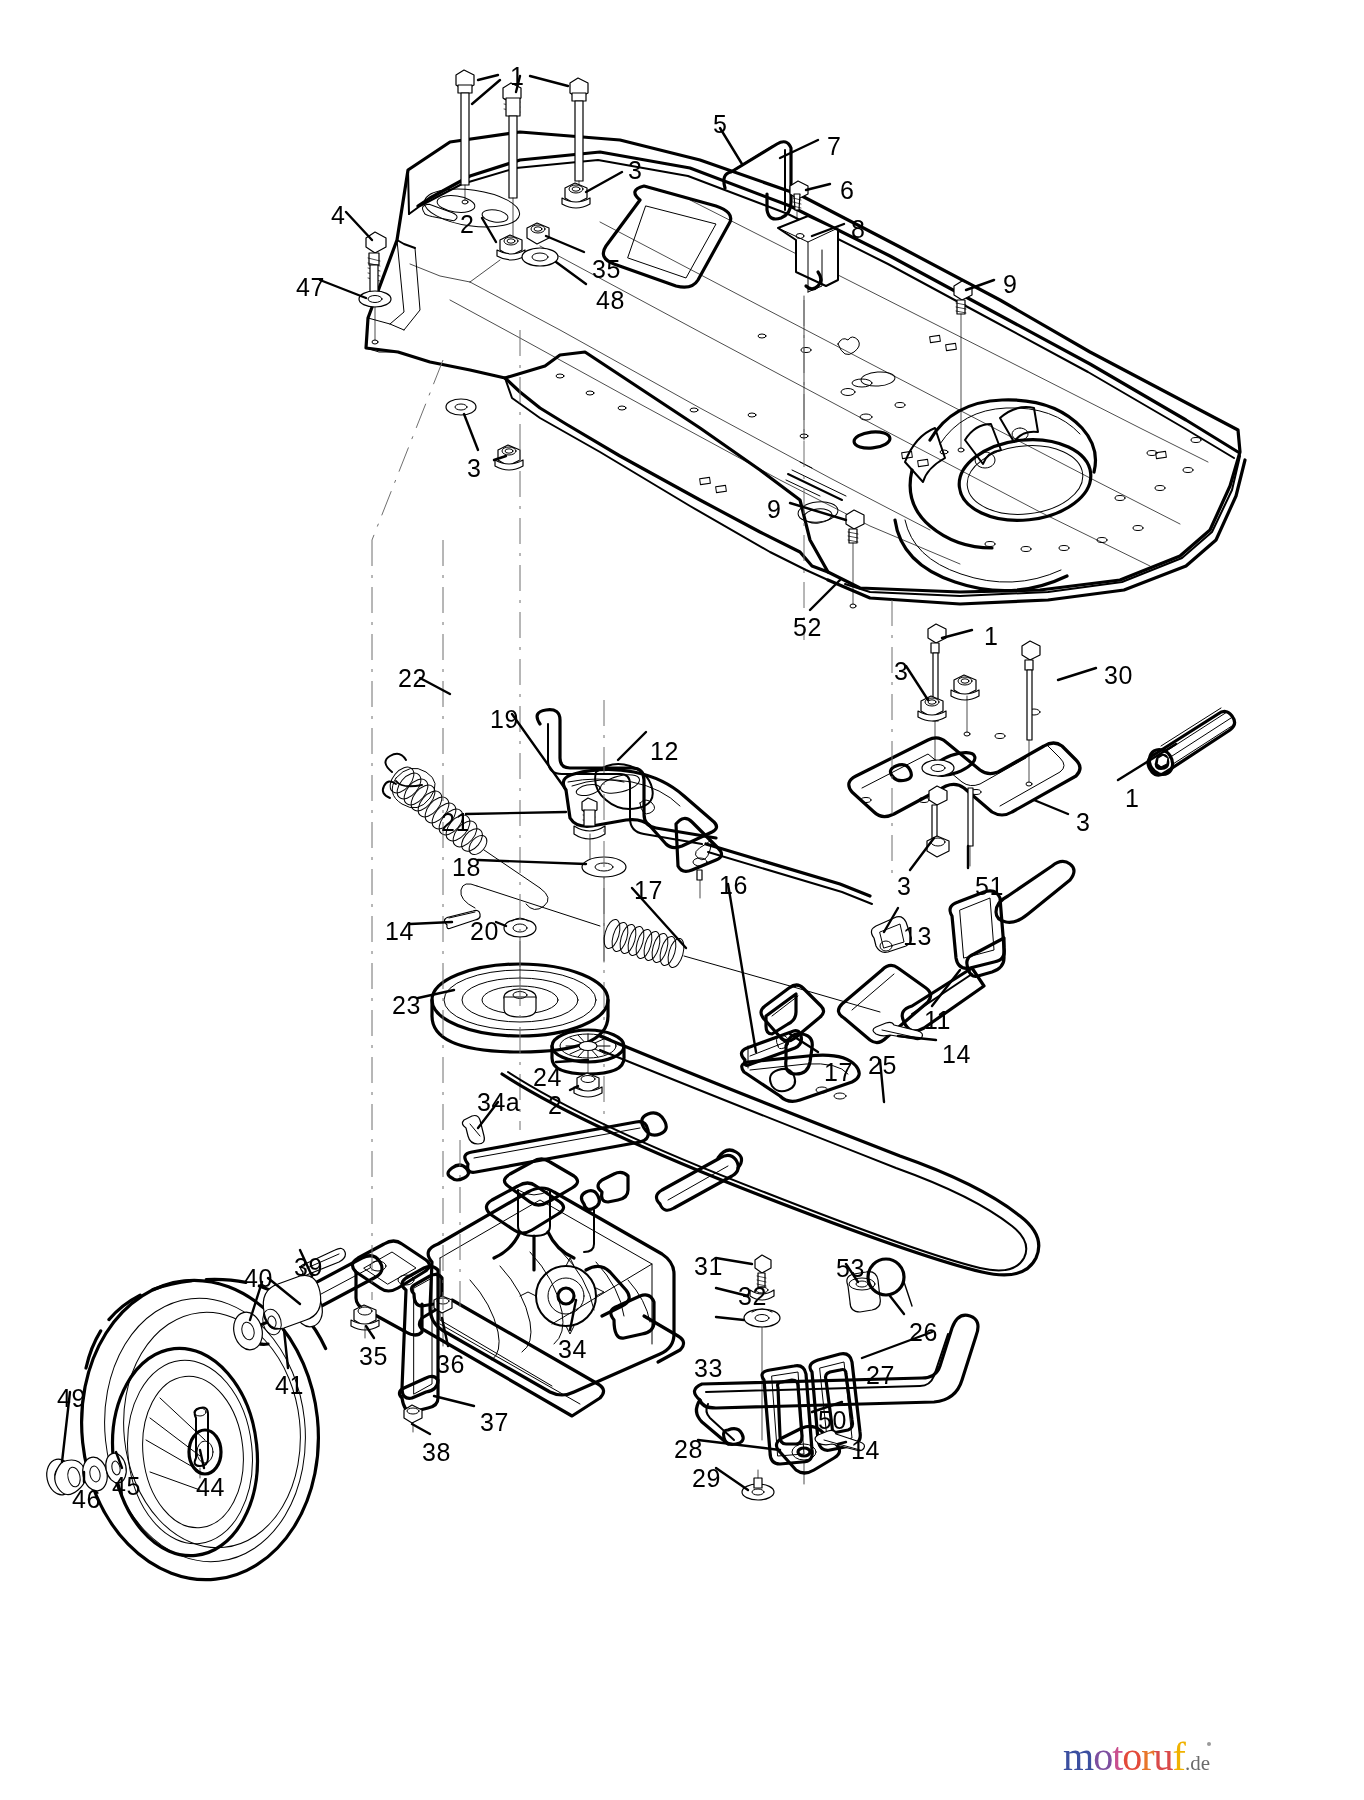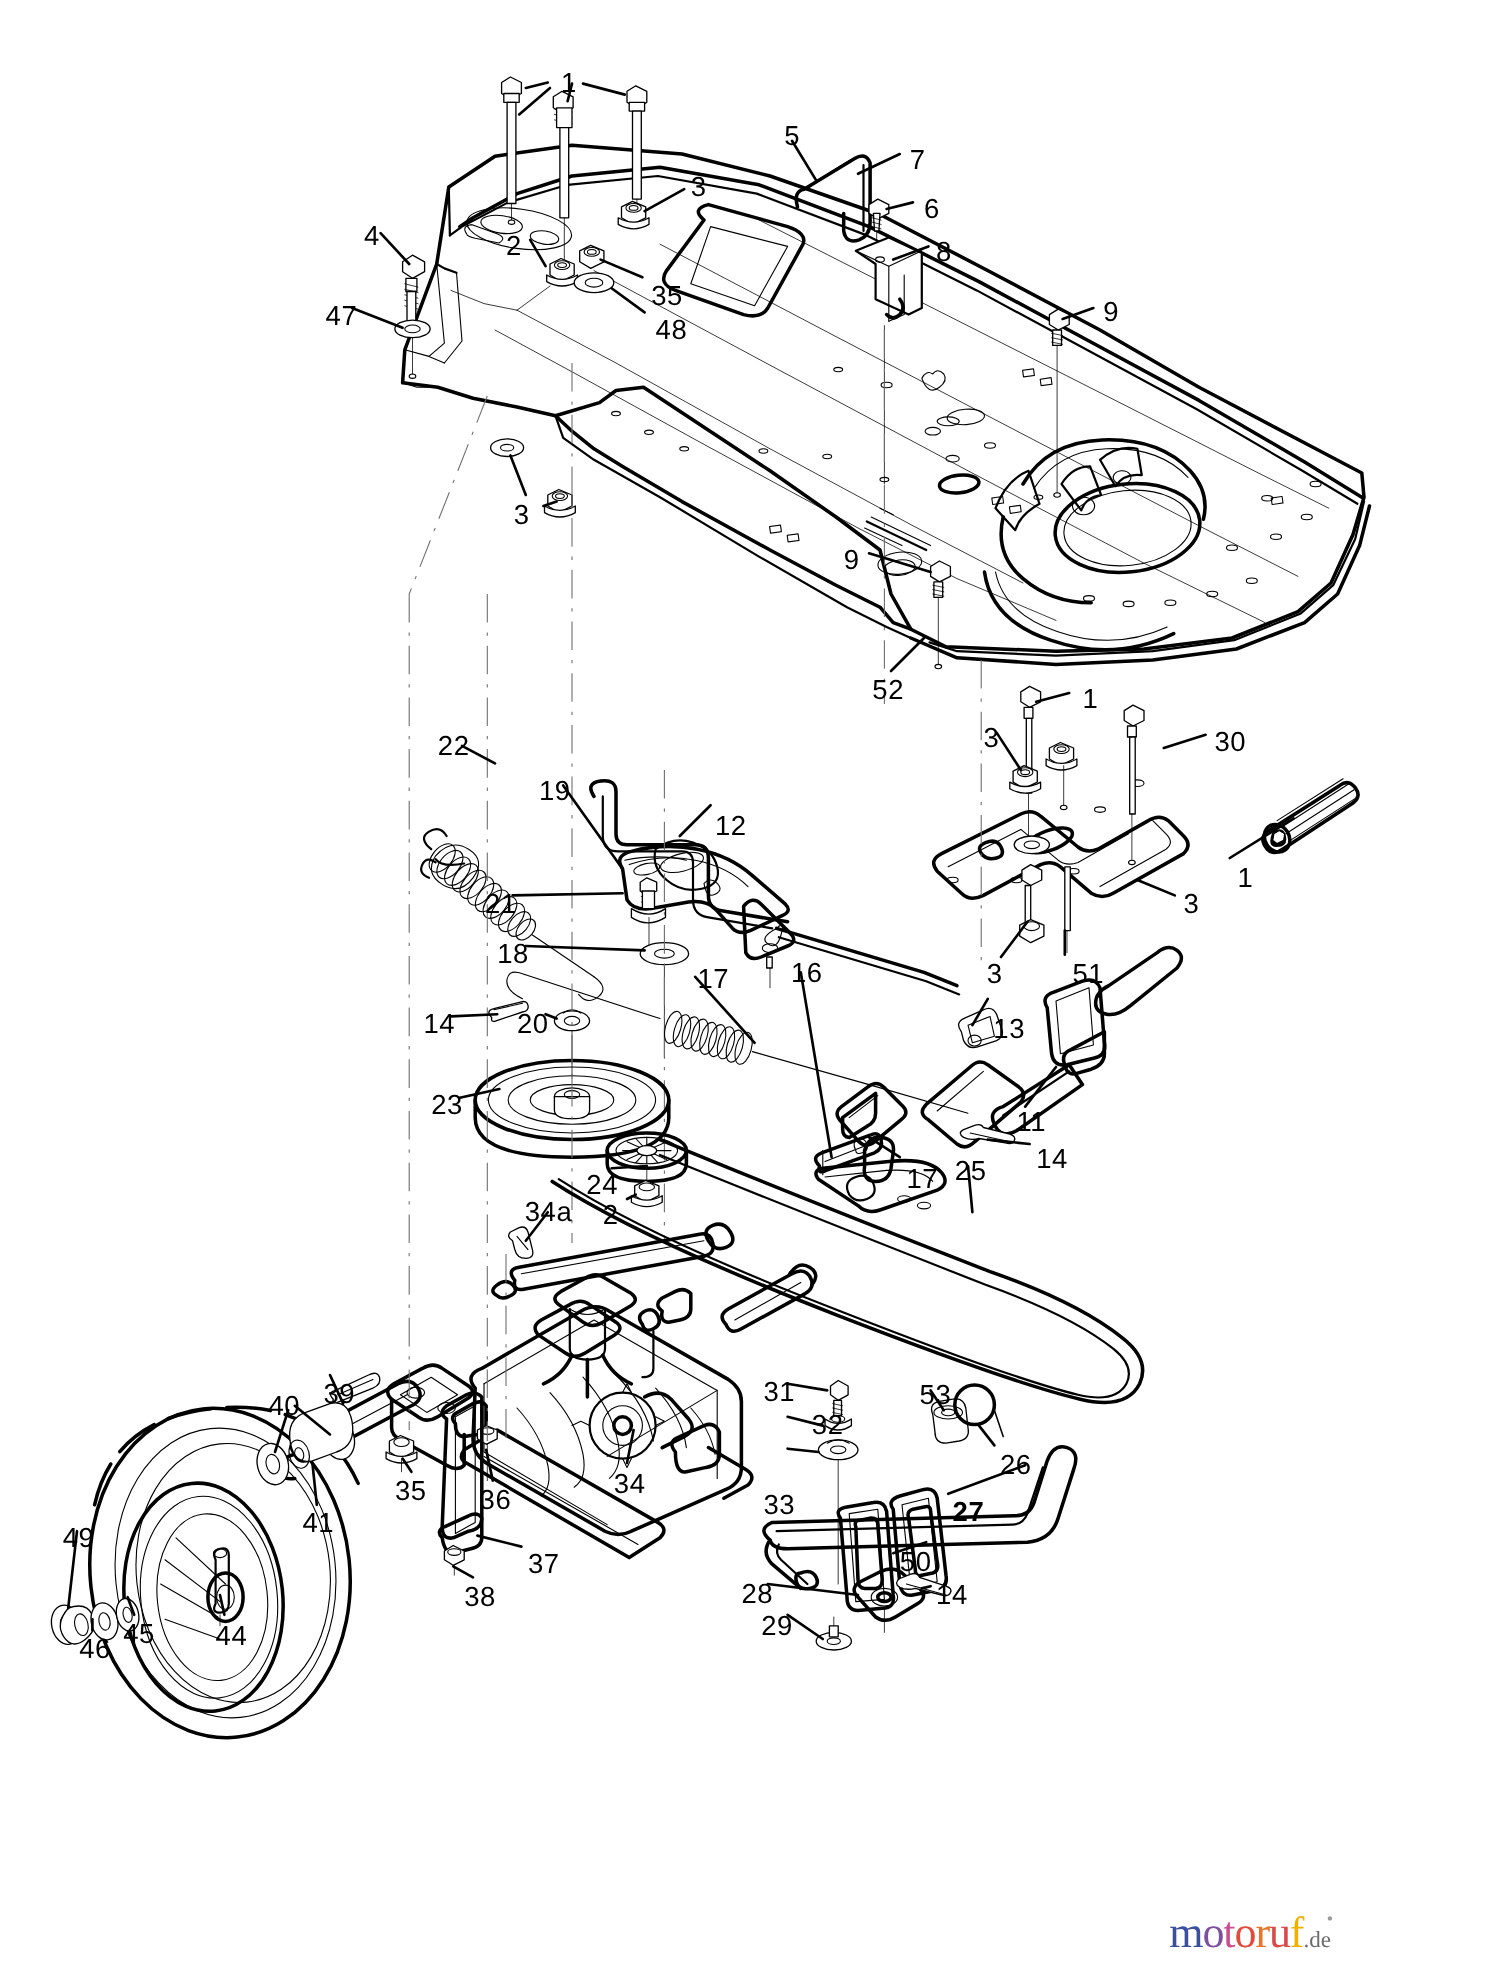--- a/index.html
+++ b/index.html
@@ -842,21 +842,21 @@
       <div class="callout" style="left: 422px; top: 1440px;">38</div>
       <div class="callout" style="left: 57px; top: 1386px;">49</div>
       <div class="callout" style="left: 72px; top: 1487px;">46</div>
       <div class="callout" style="left: 112px; top: 1474px;">45</div>
       <div class="callout" style="left: 196px; top: 1475px;">44</div>
       <div class="callout" style="left: 694px; top: 1254px;">31</div>
       <div class="callout" style="left: 694px; top: 1284px; margin-left: 44px;">32</div>
       <div class="callout" style="left: 694px; top: 1356px;">33</div>
       <div class="callout" style="left: 836px; top: 1256px;">53</div>
       <div class="callout" style="left: 909px; top: 1320px;">26</div>
-      <div class="callout" style="left: 866px; top: 1363px; font-weight: bold;">27</div>
+      <div class="callout" style="left: 866px; top: 1363px;">27</div>
       <div class="callout" style="left: 818px; top: 1408px;">50</div>
       <div class="callout" style="left: 674px; top: 1437px;">28</div>
       <div class="callout" style="left: 692px; top: 1466px;">29</div>
       <div class="callout" style="left: 851px; top: 1438px;">14</div>
     </div>
 
   <div id="watermark">
     <span id="wm-letters"><span class="l" style="color: rgb(59, 79, 160);">m</span><span class="l" style="color: rgb(125, 79, 160);">o</span><span class="l" style="color: rgb(201, 79, 143);">t</span><span class="l" style="color: rgb(227, 74, 58);">o</span><span class="l" style="color: rgb(232, 118, 42);">r</span><span class="l" style="color: rgb(217, 74, 74);">u</span><span class="l" style="color: rgb(240, 178, 0);">f</span></span><span class="suffix" id="wm-suffix">.de</span>
     <span class="dot"></span>
   </div>

